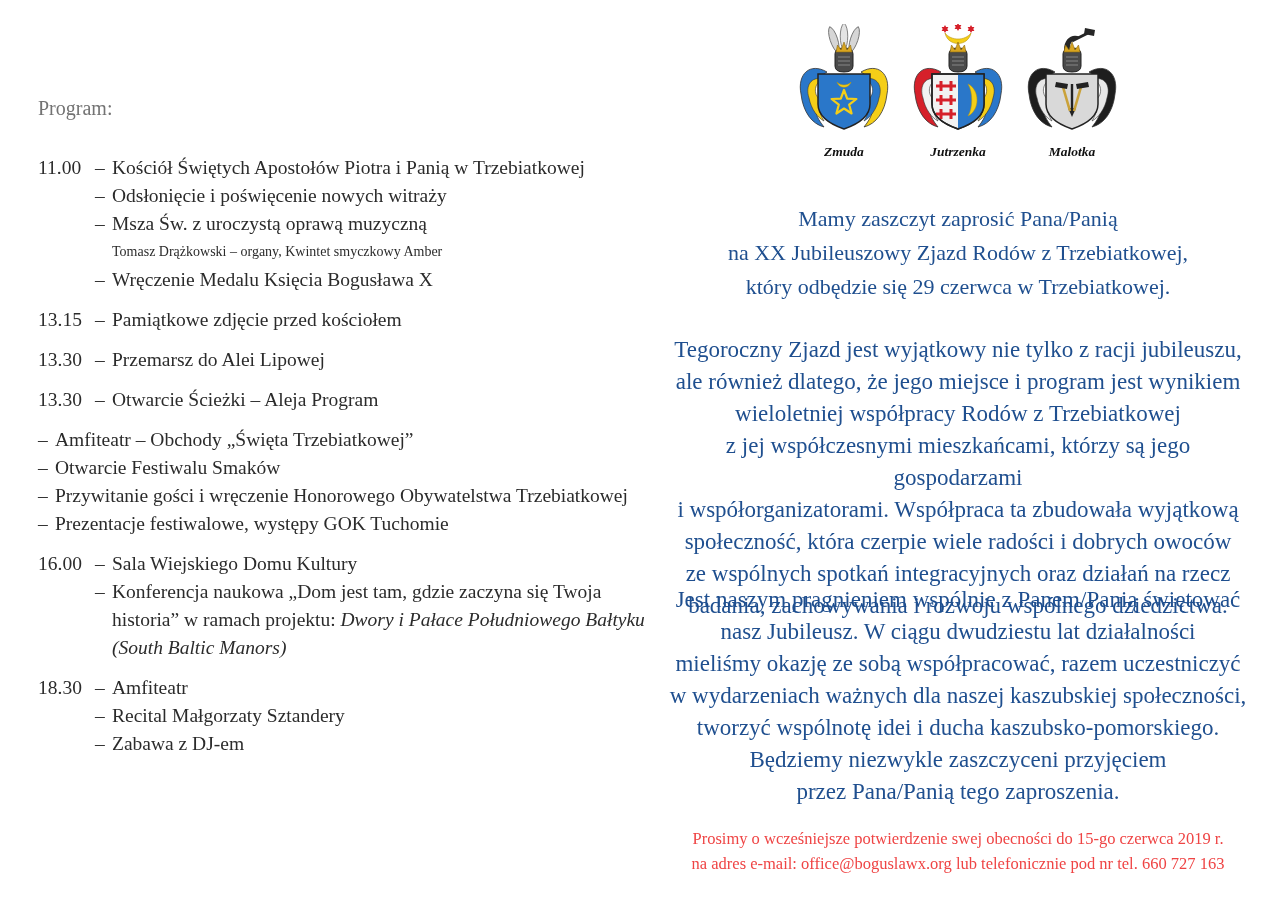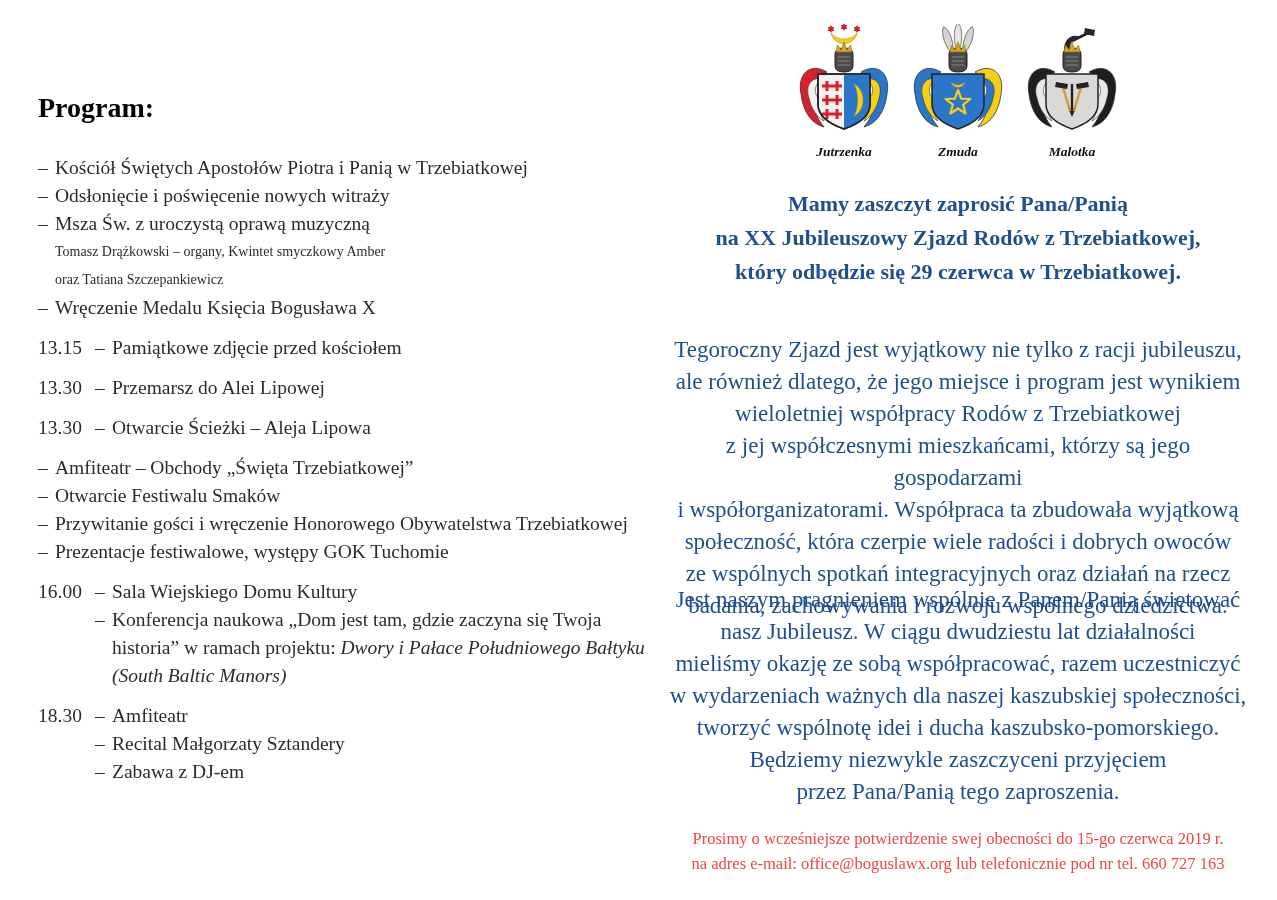--- a/index.html
+++ b/index.html
@@ -2,36 +2,36 @@
 <html><head>
 <meta charset="utf-8">
 <style>
   html,body{margin:0;padding:0;}
   body{
     width:1277px;height:900px;position:relative;background:#ffffff;
     font-family:"Liberation Serif", serif;color:#262626;overflow:hidden;
   }
   
   .program{position:absolute;left:38px;top:96px;width:614px;}
-  .program-title{font-size:28px;line-height:24px;margin:0 0 34px 0;font-weight:bold;color:#000000;}
+  .program-title{font-size:20px;line-height:24px;margin:0 0 34px 0;font-weight:normal;color:#737373;}
   .entry{display:flex;margin-bottom:12px;font-size:19.5px;line-height:28px;color:#2b2b2b;}
   .entry-time{width:57px;flex:none;}
   .entry-items{flex:1;min-width:0;}
   .item{display:flex;}
   .item .dash{width:17px;flex:none;}
   .item .txt{flex:1;min-width:0;}
   .item.small{font-size:14px;}
   .item .txt em{font-style:italic;}
   
   .rblock{position:absolute;left:668px;width:580px;text-align:center;white-space:pre-line;}
   .crest-row{position:absolute;left:668px;top:24px;width:580px;display:flex;justify-content:center;gap:12px;white-space:normal;}
   .crest{width:102px;text-align:center;}
   .crest svg{width:100px;height:118px;display:block;margin:0 auto;}
   .crest-name{font-weight:bold;font-style:italic;font-size:13.5px;line-height:16px;color:#101010;margin-top:2px;}
-  .heading{top:187px;font-size:22px;line-height:34px;color:#1f4f8f;font-weight:bold;}
+  .heading{top:202px;font-size:22px;line-height:34px;color:#1f4f8f;}
   .bodytext{font-size:23px;line-height:32px;color:#1f4f8f;}
   .body1{top:334px;}
   .body2{top:584px;}
   .footer{top:826px;font-size:16.5px;line-height:25px;color:#ef4444;}
   .defs-holder{position:absolute;width:0;height:0;overflow:hidden;}
 </style>
 </head>
 <body>
 
 <svg class="defs-holder" aria-hidden="true">
@@ -56,41 +56,38 @@
     </g>
     <path id="cross" d="M-1.5,-5 L1.5,-5 L1.5,-1.5 L5,-1.5 L5,1.5 L1.5,1.5 L1.5,5 L-1.5,5 L-1.5,1.5 L-5,1.5 L-5,-1.5 L-1.5,-1.5 Z" fill="#d6202a"></path>
     <polygon id="star4" points="0,-5.5 1.4,-1.4 5.5,0 1.4,1.4 0,5.5 -1.4,1.4 -5.5,0 -1.4,-1.4" fill="#f5ce17" stroke="#b8940b" stroke-width="0.4"></polygon>
   </defs>
 </svg>
 
 <section class="program">
   <h2 class="program-title">Program:</h2>
 
   <div class="entry">
+    <span class="entry-time">11.00</span>
     <div class="entry-items">
       <div class="item">
           <span class="dash">–</span>
           <span class="txt">Kościół Świętych Apostołów Piotra i Panią w Trzebiatkowej</span>
         </div>
       <div class="item">
           <span class="dash">–</span>
           <span class="txt">Odsłonięcie i poświęcenie nowych witraży</span>
         </div>
       <div class="item">
           <span class="dash">–</span>
           <span class="txt">Msza Św. z uroczystą oprawą muzyczną</span>
         </div>
       <div class="item small">
           <span class="dash"></span>
           <span class="txt">Tomasz Drążkowski – organy, Kwintet smyczkowy Amber</span>
         </div>
-      <div class="item small">
-          <span class="dash"></span>
-          <span class="txt">oraz Tatiana Szczepankiewicz</span>
-        </div>
       <div class="item">
           <span class="dash">–</span>
           <span class="txt">Wręczenie Medalu Księcia Bogusława X</span>
         </div>
     </div>
   </div>
 
   <div class="entry">
     <span class="entry-time">13.15</span>
     <div class="entry-items">
@@ -109,21 +106,21 @@
           <span class="txt">Przemarsz do Alei Lipowej</span>
         </div>
     </div>
   </div>
 
   <div class="entry">
     <span class="entry-time">13.30</span>
     <div class="entry-items">
       <div class="item">
           <span class="dash">–</span>
-          <span class="txt">Otwarcie Ścieżki – Aleja Lipowa</span>
+          <span class="txt">Otwarcie Ścieżki – Aleja Program</span>
         </div>
     </div>
   </div>
 
   <div class="entry">
     <div class="entry-items">
       <div class="item">
           <span class="dash">–</span>
           <span class="txt">Amfiteatr – Obchody „Święta Trzebiatkowej”</span>
         </div>
@@ -169,20 +166,40 @@
         </div>
       <div class="item">
           <span class="dash">–</span>
           <span class="txt">Zabawa z DJ-em</span>
         </div>
     </div>
   </div>
 </section>
 
 <div class="crest-row">
+
+  <div class="crest">
+    <svg viewBox="0 0 100 118">
+      <use href="#mant-o" fill="#2a77c9"></use>
+        <use href="#mant-i" fill="#f5ce17"></use>
+      <g transform="matrix(-1,0,0,1,100,0)">
+          <use href="#mant-o" fill="#f5ce17"></use>
+          <use href="#mant-i" fill="#2a77c9"></use>
+        </g>
+      <use href="#plume" fill="#e4e4e4" transform="translate(50,13)"></use>
+      <use href="#plume" fill="#d6d6d6" transform="translate(40,16) rotate(-18)"></use>
+      <use href="#plume" fill="#d6d6d6" transform="translate(60,16) rotate(18)"></use>
+      <use href="#helm"></use>
+        <use href="#crown"></use>
+      <use href="#shield" fill="#2a77c9"></use>
+      <path d="M43,58 C45,65 55,65 57,58 C54,62 46,62 43,58 Z" fill="#f5ce17" stroke="#b8940b" stroke-width="0.5"></path>
+      <polygon points="50,66 53.2,74.6 62.4,75 55.2,80.7 57.6,89.5 50,84.5 42.4,89.5 44.8,80.7 37.6,75 46.8,74.6" fill="none" stroke="#f5ce17" stroke-width="2.2" stroke-linejoin="round"></polygon>
+    </svg>
+    <div class="crest-name">Zmuda</div>
+  </div>
 
   <div class="crest">
     <svg viewBox="0 0 100 118">
       <use href="#mant-o" fill="#d6202a"></use>
         <use href="#mant-i" fill="#f2f2f2"></use>
       <g transform="matrix(-1,0,0,1,100,0)">
           <use href="#mant-o" fill="#2a77c9"></use>
           <use href="#mant-i" fill="#f5ce17"></use>
         </g>
       <path d="M37,9 C40,23 60,23 63,9 C57,17 43,17 37,9 Z" fill="#f5ce17" stroke="#b8940b" stroke-width="0.6"></path>
@@ -198,40 +215,20 @@
       <use href="#cross" transform="translate(33,62)"></use>
         <use href="#cross" transform="translate(43,62)"></use>
       <use href="#cross" transform="translate(33,76)"></use>
         <use href="#cross" transform="translate(43,76)"></use>
       <use href="#cross" transform="translate(33,90)"></use>
         <use href="#cross" transform="translate(43,90)"></use>
       <path d="M60,60 C72,66 72,86 60,92 C65,84 65,68 60,60 Z" fill="#f5ce17" stroke="#b8940b" stroke-width="0.5"></path>
       <use href="#shield" fill="none"></use>
     </svg>
     <div class="crest-name">Jutrzenka</div>
-  </div>
-
-  <div class="crest">
-    <svg viewBox="0 0 100 118">
-      <use href="#mant-o" fill="#2a77c9"></use>
-        <use href="#mant-i" fill="#f5ce17"></use>
-      <g transform="matrix(-1,0,0,1,100,0)">
-          <use href="#mant-o" fill="#f5ce17"></use>
-          <use href="#mant-i" fill="#2a77c9"></use>
-        </g>
-      <use href="#plume" fill="#e4e4e4" transform="translate(50,13)"></use>
-      <use href="#plume" fill="#d6d6d6" transform="translate(40,16) rotate(-18)"></use>
-      <use href="#plume" fill="#d6d6d6" transform="translate(60,16) rotate(18)"></use>
-      <use href="#helm"></use>
-        <use href="#crown"></use>
-      <use href="#shield" fill="#2a77c9"></use>
-      <path d="M43,58 C45,65 55,65 57,58 C54,62 46,62 43,58 Z" fill="#f5ce17" stroke="#b8940b" stroke-width="0.5"></path>
-      <polygon points="50,66 53.2,74.6 62.4,75 55.2,80.7 57.6,89.5 50,84.5 42.4,89.5 44.8,80.7 37.6,75 46.8,74.6" fill="none" stroke="#f5ce17" stroke-width="2.2" stroke-linejoin="round"></polygon>
-    </svg>
-    <div class="crest-name">Zmuda</div>
   </div>
 
   <div class="crest">
     <svg viewBox="0 0 100 118">
       <use href="#mant-o" fill="#1e1e1e"></use>
         <use href="#mant-i" fill="#e8e8e8"></use>
       <g transform="matrix(-1,0,0,1,100,0)">
           <use href="#mant-o" fill="#1e1e1e"></use>
           <use href="#mant-i" fill="#e8e8e8"></use>
         </g>

